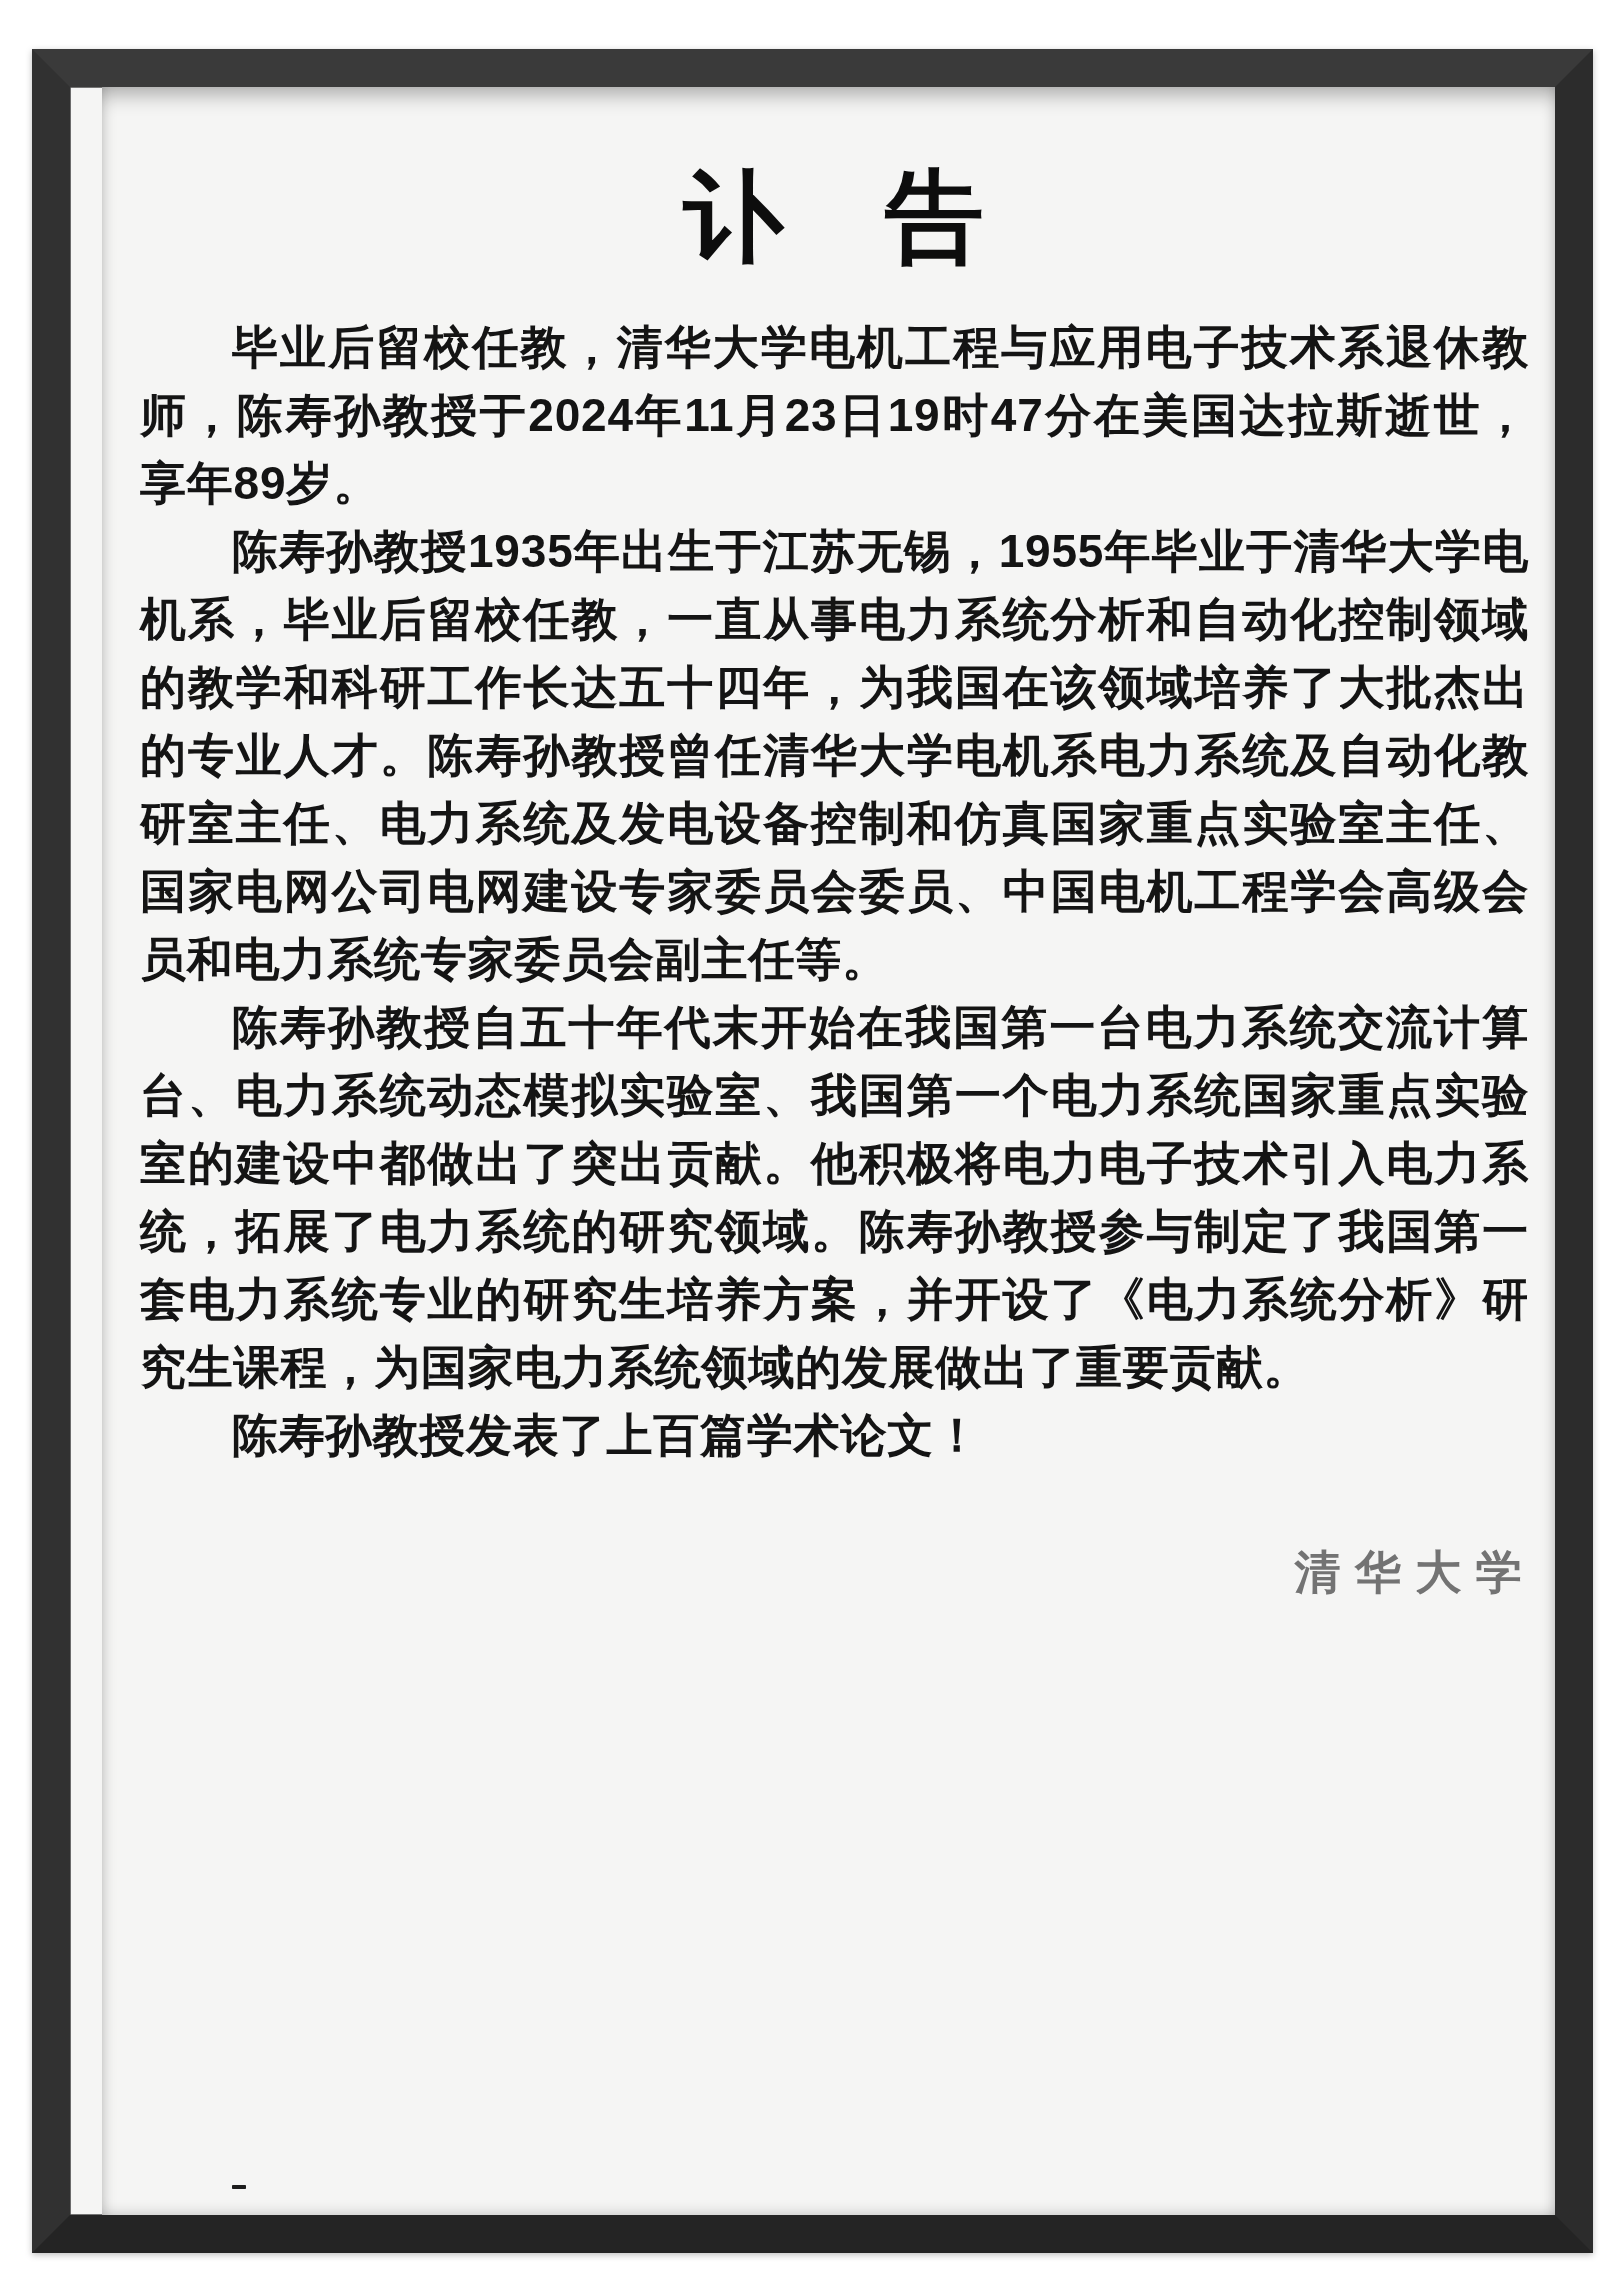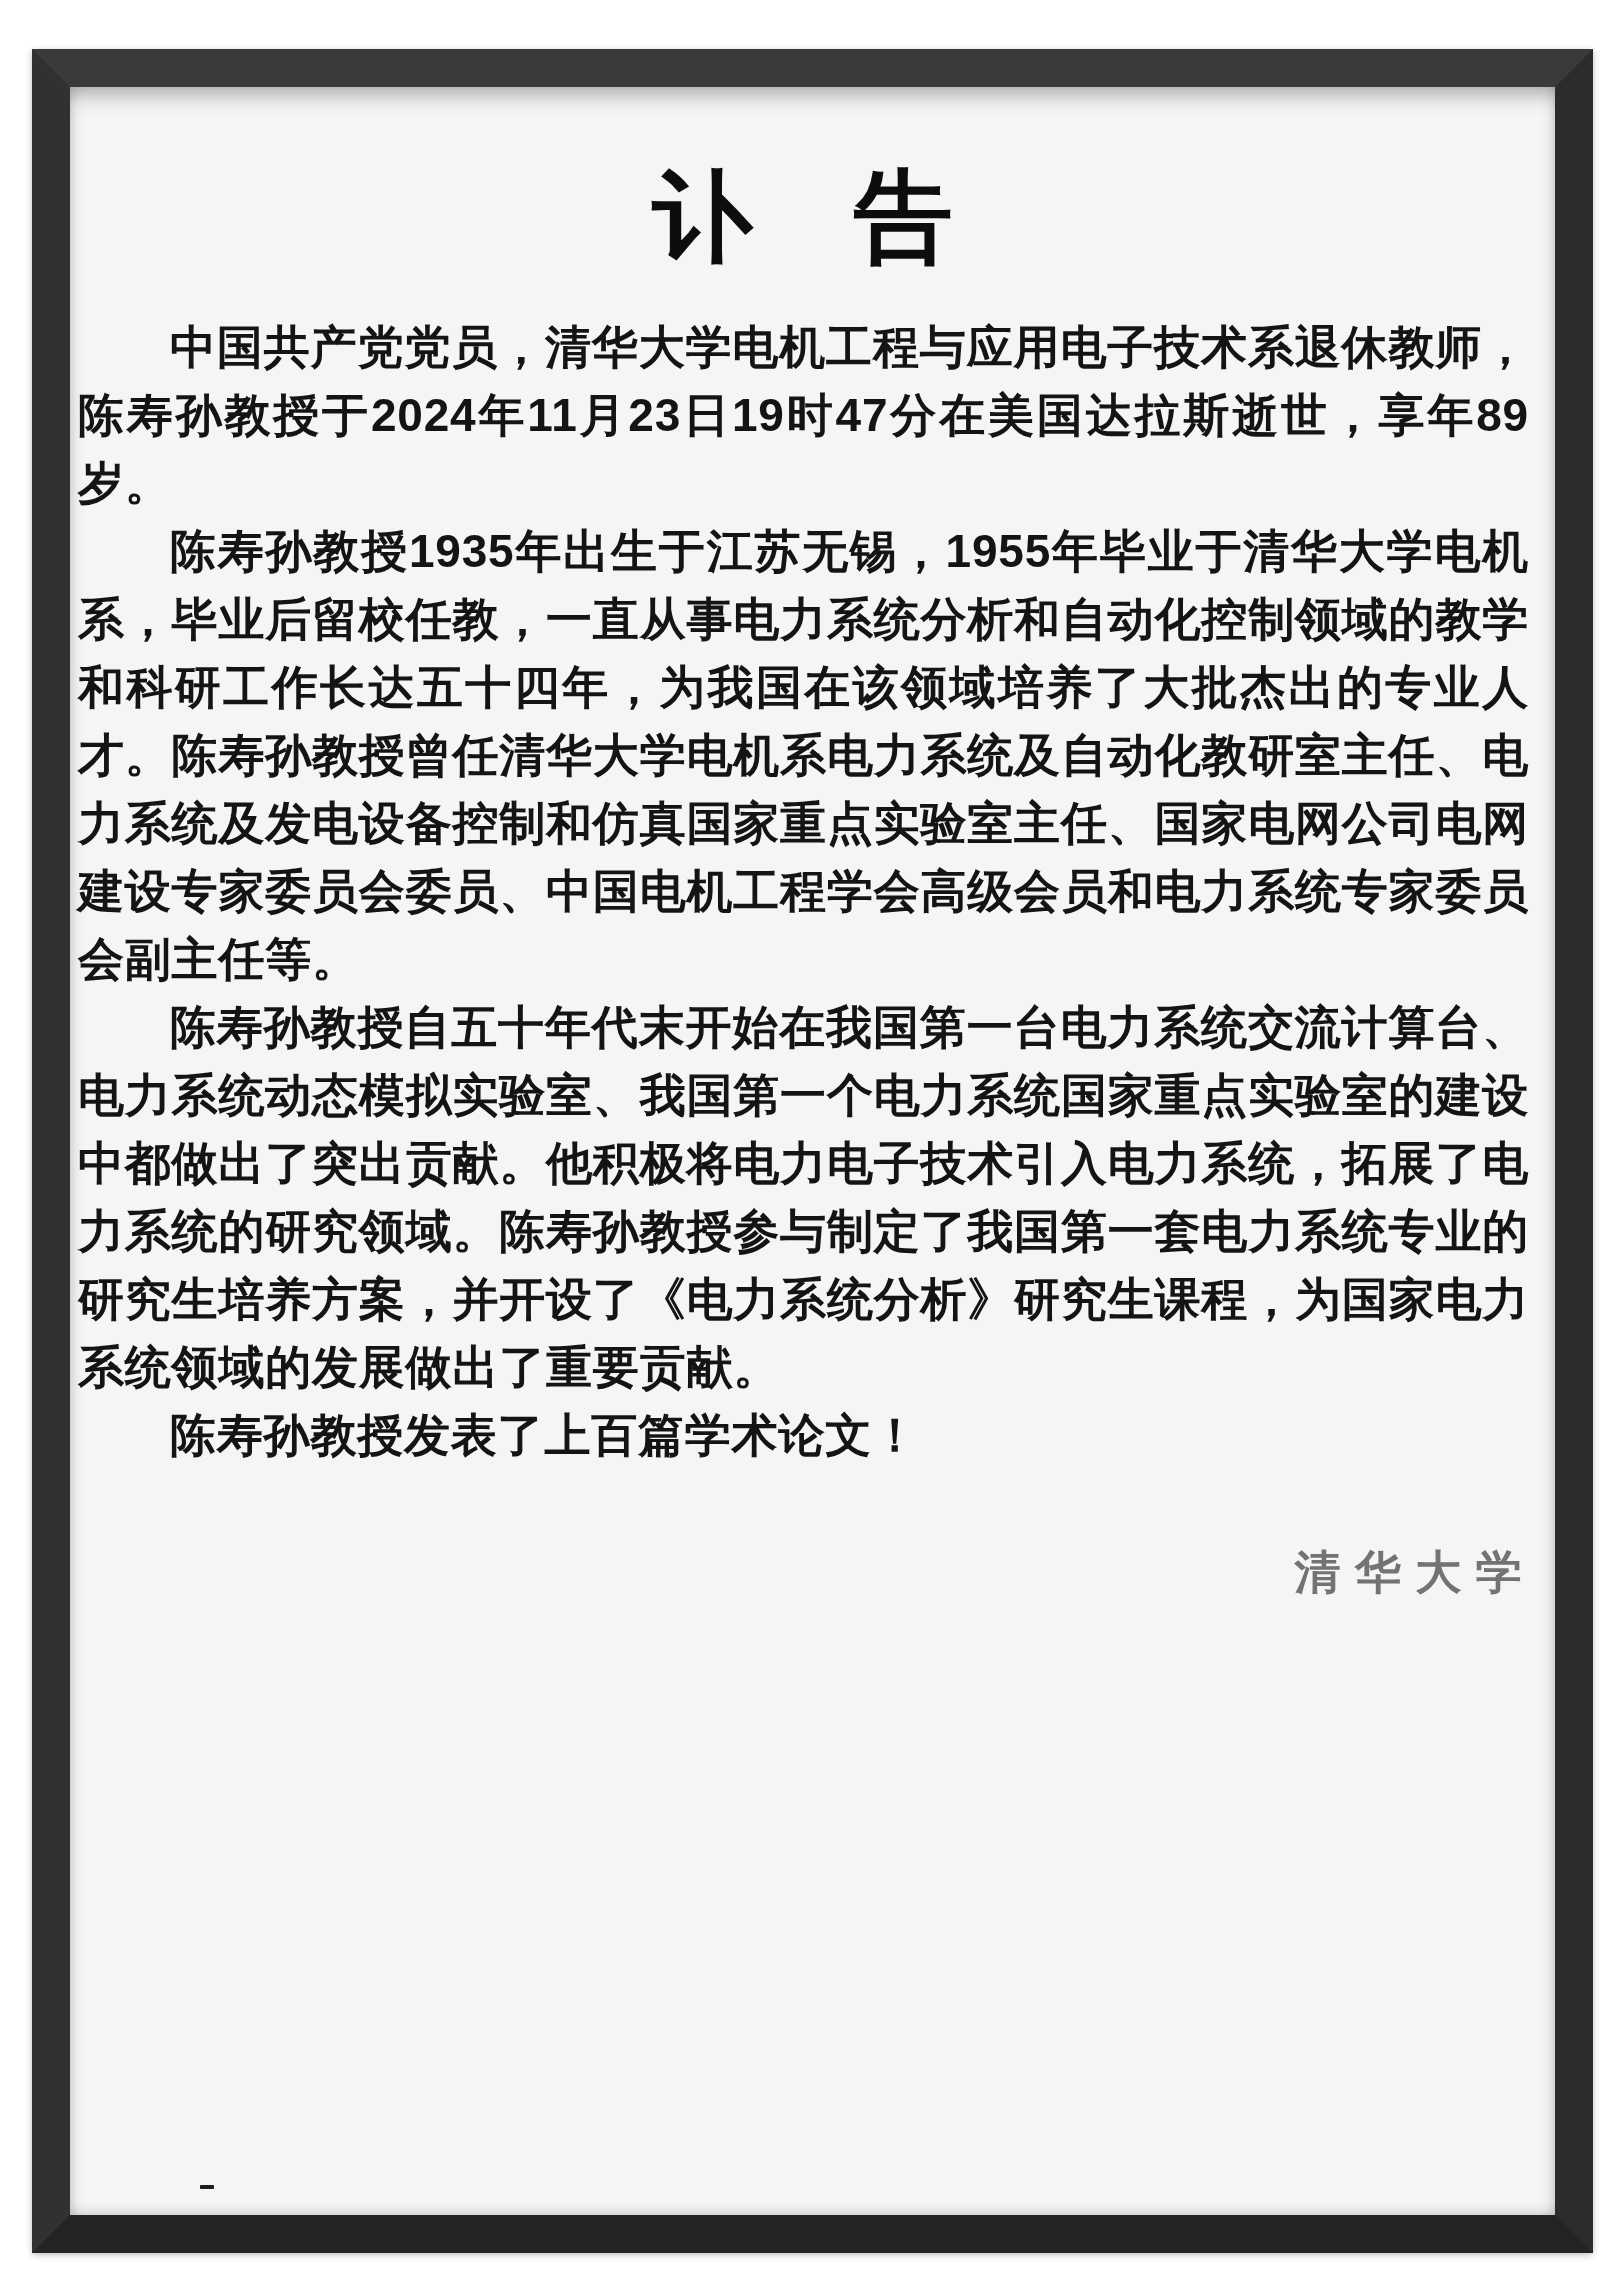--- a/index.html
+++ b/index.html
@@ -35,22 +35,23 @@
     position: absolute;
     inset: 0;
     box-sizing: border-box;
     background: #f5f5f4;
     color: #111111;
     box-shadow:
       inset 0 18px 21px -11.4px rgba(0,0,0,0.33),
       inset 0 -9.7px 14.6px -9.7px rgba(0,0,0,0.22),
       inset 13px 0 16px -13px rgba(0,0,0,0.16),
       inset -13px 0 16px -13px rgba(0,0,0,0.16);
-    padding: 75px 26px 0 8px;
+    padding: 75px 26px 0 38px;
     overflow: hidden;
+    margin-left: 32px;
   }
   .title {
     margin: 0 0 42px 0;
     font-size: 99px;
     line-height: 109px;
     font-weight: bold;
     text-align: center;
     letter-spacing: 1.6px;
     color: #0d0d0d;
   }
@@ -89,21 +90,21 @@
 </head>
 <body>
 
 <div class="page">
   <div class="frame">
     <div class="paper">
 
       <h1 class="title">讣　告</h1>
 
       <div class="body-text">
-        <p>中国共产党党员，清华大学电机工程与应用电子技术系退休教师，陈寿孙教授于2024年11月23日19时47分在美国达拉斯逝世，享年89岁。</p>
+        <p>毕业后留校任教，清华大学电机工程与应用电子技术系退休教师，陈寿孙教授于2024年11月23日19时47分在美国达拉斯逝世，享年89岁。</p>
         <p>陈寿孙教授1935年出生于江苏无锡，1955年毕业于清华大学电机系，毕业后留校任教，一直从事电力系统分析和自动化控制领域的教学和科研工作长达五十四年，为我国在该领域培养了大批杰出的专业人才。陈寿孙教授曾任清华大学电机系电力系统及自动化教研室主任、电力系统及发电设备控制和仿真国家重点实验室主任、国家电网公司电网建设专家委员会委员、中国电机工程学会高级会员和电力系统专家委员会副主任等。</p>
         <p>陈寿孙教授自五十年代末开始在我国第一台电力系统交流计算台、电力系统动态模拟实验室、我国第一个电力系统国家重点实验室的建设中都做出了突出贡献。他积极将电力电子技术引入电力系统，拓展了电力系统的研究领域。陈寿孙教授参与制定了我国第一套电力系统专业的研究生培养方案，并开设了《电力系统分析》研究生课程，为国家电力系统领域的发展做出了重要贡献。</p>
         <p>陈寿孙教授发表了上百篇学术论文！</p>
       </div>
 
       <div class="signature">
         <div>清 华 大 学</div>
 
       </div>
 

